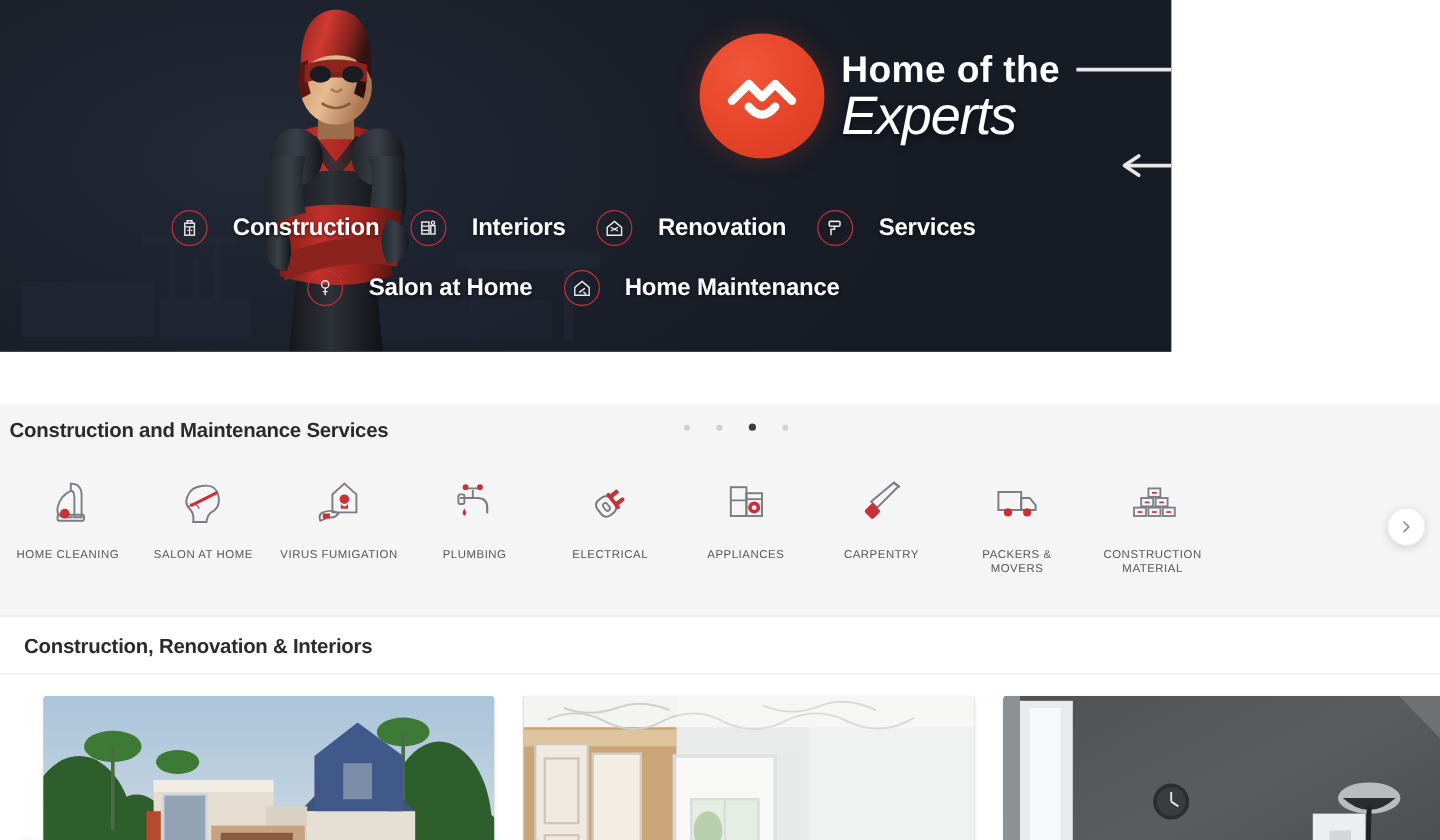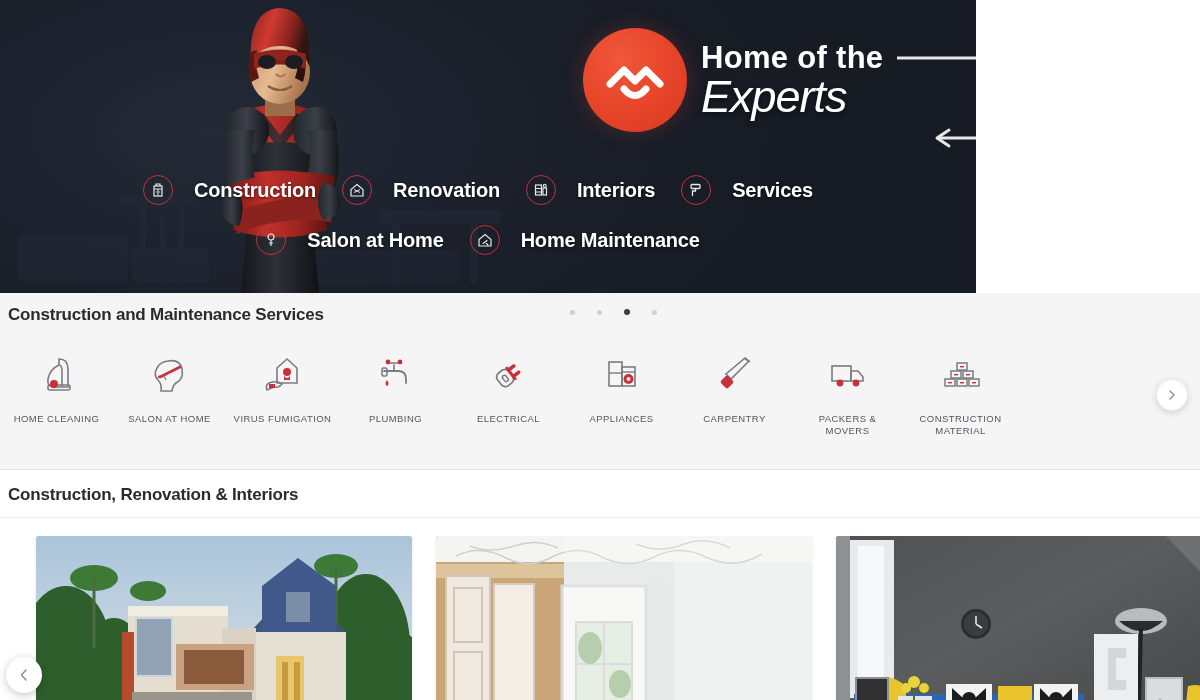--- a/index.html
+++ b/index.html
@@ -82,20 +82,21 @@
     color: #ffffff; font-size: 20px; font-weight: bold;
     letter-spacing: -.2px; white-space: nowrap;
     text-shadow: 0 1px 3px rgba(0,0,0,.6);
   }
 
   
   .cat-section {
     position: relative; width: 1200px; height: 177px;
     background: #f5f5f6;
     border-bottom: 1px solid #e3e4e6;
+    margin-top: 44px;
   }
   .cat-title {
     position: absolute; left: 8px; top: 12px;
     font-size: 17px; font-weight: bold; color: #2b2b2b;
     letter-spacing: -.2px;
   }
   .cat-dots {
     position: absolute; top: 16px; left: 570px;
     display: flex; align-items: center; gap: 22px;
   }
@@ -122,21 +123,21 @@
     width: 32px; height: 32px; border-radius: 50%;
     background: #fff; border: 1px solid #ececed;
     box-shadow: 0 2px 7px rgba(0,0,0,.15);
     display: flex; align-items: center; justify-content: center;
     cursor: pointer;
   }
 
   
   .cri-section { position: relative; width: 1200px; background: #ffffff; }
   .cri-title {
-    padding: 15px 0 12px 8px;
+    padding: 15px 0 12px 20px;
     font-size: 17px; font-weight: bold; color: #2b2b2b;
     letter-spacing: -.2px;
   }
   .cri-strip {
     position: relative; height: 190px; overflow: hidden;
     border-top: 1px solid #ebebec;
     background: #fff;
   }
   .cri-cards { display: flex; gap: 24px; padding: 18px 0 0 36px; }
   .cri-card {
@@ -265,36 +266,36 @@
           <rect x="4" y="4" width="8" height="10" fill="none" stroke="#e9e9e9" stroke-width="1.2"></rect>
           <path d="M4 7h8M8 7v7M6 10h1.3M9 10h1.3" stroke="#e9e9e9" stroke-width="1"></path>
           <path d="M6 4V2h4v2" stroke="#e9e9e9" stroke-width="1.2" fill="none"></path>
         </svg>
       </span>
       <span class="chip-label">Construction</span>
     </div>
     <div class="chip">
       <span class="chip-ico">
         <svg width="16" height="16" viewBox="0 0 16 16">
-          <path d="M8 2.5 L14 7.5 V14 H2 V7.5 Z" fill="none" stroke="#e9e9e9" stroke-width="1.2"></path>
-          <path d="M5 10.5l6-3M5 7.5l6 3" stroke="#e9e9e9" stroke-width="1"></path>
-        </svg>
-      </span>
-      <span class="chip-label">Renovation</span>
-    </div>
-    <div class="chip">
-      <span class="chip-ico">
-        <svg width="16" height="16" viewBox="0 0 16 16">
           <rect x="2.5" y="3" width="6" height="10" fill="none" stroke="#e9e9e9" stroke-width="1.2"></rect>
           <path d="M2.5 6.5h6M2.5 10h6" stroke="#e9e9e9" stroke-width="1"></path>
           <rect x="10" y="6" width="3.5" height="7" fill="none" stroke="#e9e9e9" stroke-width="1.2"></rect>
           <circle cx="11.8" cy="3.6" r="1.4" fill="none" stroke="#e9e9e9" stroke-width="1.1"></circle>
         </svg>
       </span>
       <span class="chip-label">Interiors</span>
+    </div>
+    <div class="chip">
+      <span class="chip-ico">
+        <svg width="16" height="16" viewBox="0 0 16 16">
+          <path d="M8 2.5 L14 7.5 V14 H2 V7.5 Z" fill="none" stroke="#e9e9e9" stroke-width="1.2"></path>
+          <path d="M5 10.5l6-3M5 7.5l6 3" stroke="#e9e9e9" stroke-width="1"></path>
+        </svg>
+      </span>
+      <span class="chip-label">Renovation</span>
     </div>
     <div class="chip">
       <span class="chip-ico">
         <svg width="16" height="16" viewBox="0 0 16 16">
           <rect x="3" y="2.5" width="9" height="4" rx="1" fill="none" stroke="#e9e9e9" stroke-width="1.3"></rect>
           <path d="M7.5 6.5v2.5h-3v4.5" stroke="#e9e9e9" stroke-width="1.3" fill="none" stroke-linecap="round"></path>
         </svg>
       </span>
       <span class="chip-label">Services</span>
     </div>

